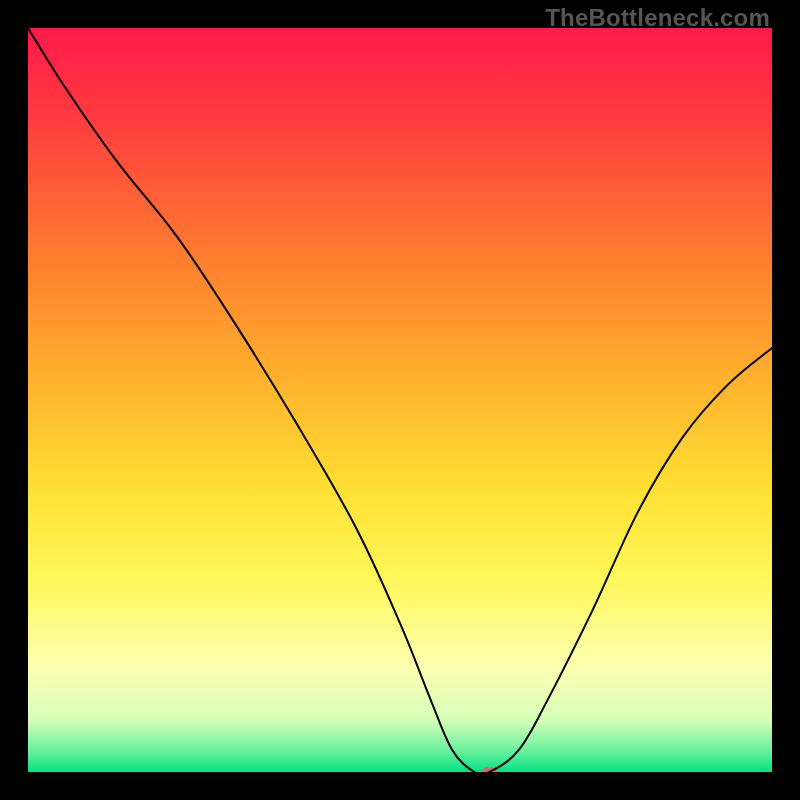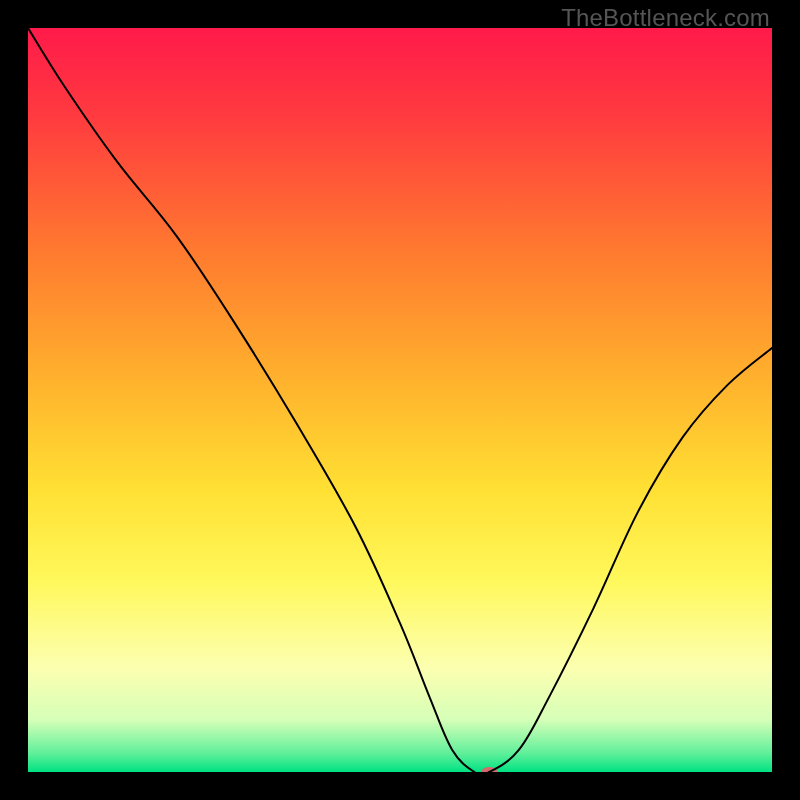--- a/index.html
+++ b/index.html
@@ -24,21 +24,21 @@
     left: 0; top: 0;
     width: 744px;
     height: 744px;
   }
   .watermark {
     position: absolute;
     top: 4px;
     right: 30px;
     color: #555;
     font-size: 24px;
-    font-weight: 400;
+    font-weight: 700;
     letter-spacing: 0.2px;
     user-select: none;
   }
 </style>
 </head>
 <body>
 
 <div class="watermark">TheBottleneck.com</div>
 
 <div class="frame">

